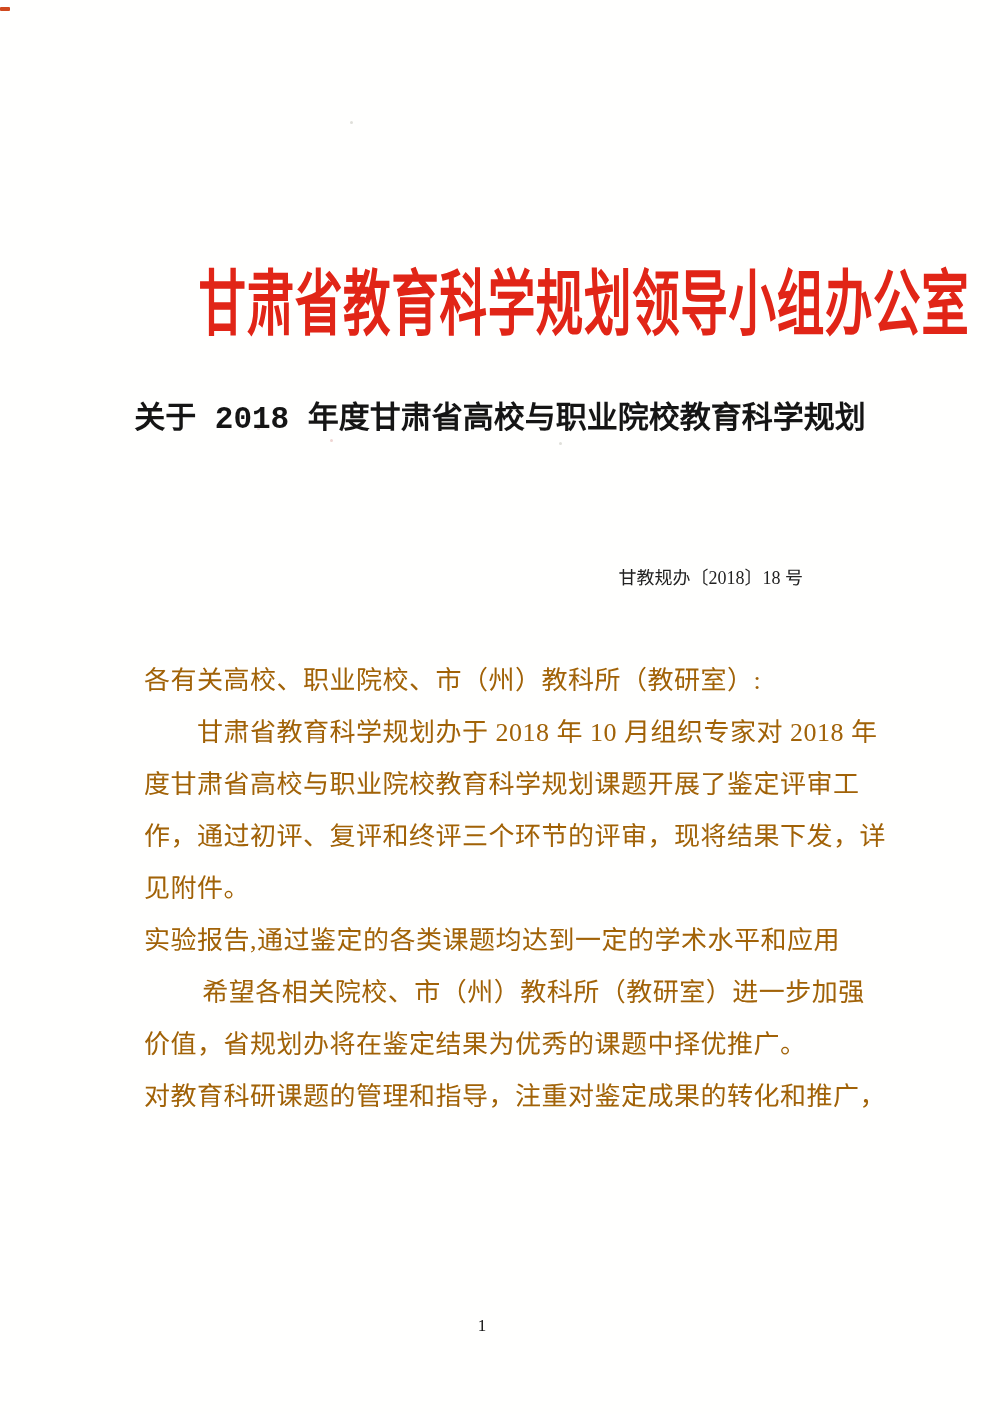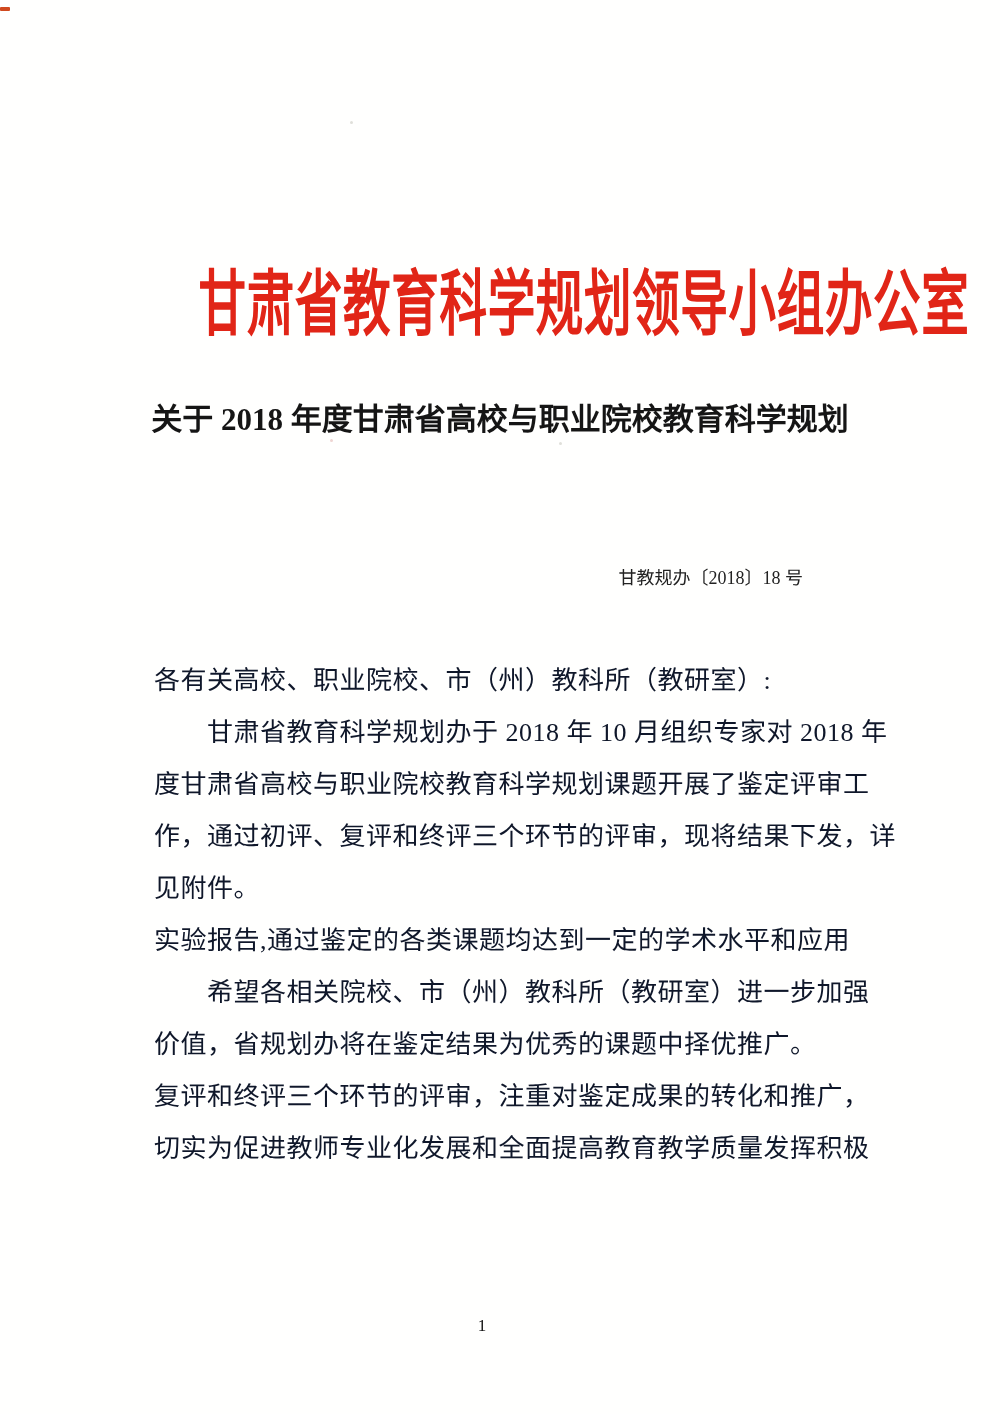--- a/index.html
+++ b/index.html
@@ -42,53 +42,55 @@
   .doc-title {
     position: absolute;
     top: 392px;
     left: 0;
     width: 100%;
     text-align: center;
     font-size: 31px;
     font-weight: bold;
     line-height: 56px;
     color: #151515;
+    font-family: Liberation Mono, monospace;
   }
 
   
   .doc-number {
     position: absolute;
     top: 563px;
     left: 0;
     width: 100%;
     box-sizing: border-box;
     padding-right: 197px;
     text-align: right;
     font-size: 18px;
     line-height: 30px;
     color: #222222;
   }
 
   
   .body-text {
     position: absolute;
     top: 655px;
-    left: 154px;
+    left: 144px;
     width: 726px;
     font-size: 26px;
     line-height: 52px;
-    color: #0f172a;
+    color: #a16207;
   }
   .body-line {
     height: 52px;
     white-space: nowrap;
     letter-spacing: 0.5px;
   }
   .body-line.indent {
     padding-left: 53px;
+    text-align: center;
   }
 
   
   .page-number {
     position: absolute;
     top: 1316px;
     left: -18px;
     width: 100%;
     text-align: center;
     font-size: 17px;
@@ -140,19 +142,18 @@
 
   <div class="body-text">
     <div class="body-line">各有关高校、职业院校、市（州）教科所（教研室）:</div>
     <div class="body-line indent">甘肃省教育科学规划办于 2018 年 10 月组织专家对 2018 年</div>
     <div class="body-line">度甘肃省高校与职业院校教育科学规划课题开展了鉴定评审工</div>
     <div class="body-line">作，通过初评、复评和终评三个环节的评审，现将结果下发，详</div>
     <div class="body-line">见附件。</div>
     <div class="body-line">实验报告,通过鉴定的各类课题均达到一定的学术水平和应用</div>
     <div class="body-line indent">希望各相关院校、市（州）教科所（教研室）进一步加强</div>
     <div class="body-line">价值，省规划办将在鉴定结果为优秀的课题中择优推广。</div>
-    <div class="body-line">复评和终评三个环节的评审，注重对鉴定成果的转化和推广，</div>
-    <div class="body-line">切实为促进教师专业化发展和全面提高教育教学质量发挥积极</div>
+    <div class="body-line">对教育科研课题的管理和指导，注重对鉴定成果的转化和推广，</div>
   </div>
 
   <div class="page-number">1</div>
 
 </div>
 
 </body></html>

